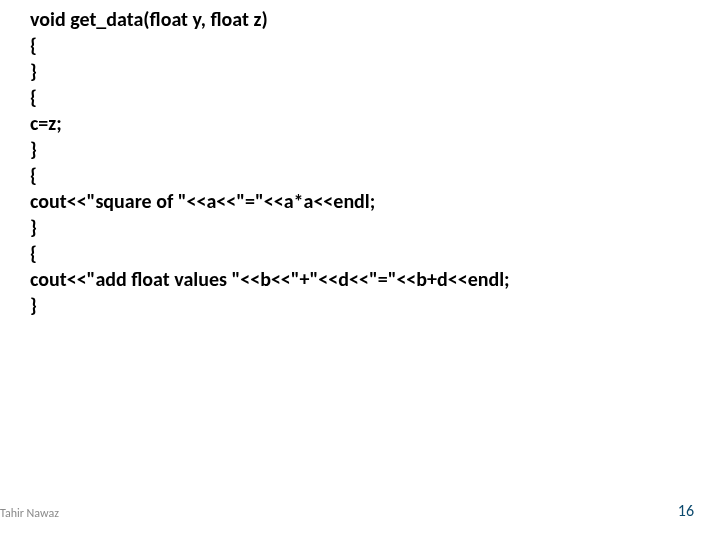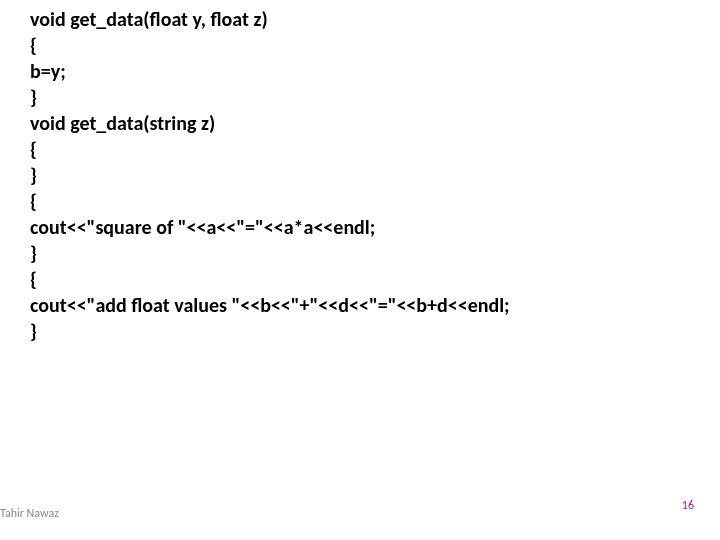--- a/index.html
+++ b/index.html
@@ -1,33 +1,32 @@
 <!DOCTYPE html>
 <html><head>
 <meta charset="utf-8">
 <style>
   * { margin: 0; padding: 0; box-sizing: border-box; }
   html, body { width: 720px; height: 540px; background: #fff; font-family: Calibri, Arial, sans-serif; }
   .slide { position: relative; width: 720px; height: 540px; padding: 6px 30px 0 30px; }
   .code { font-weight: 700; color: #000; font-size: 20px; line-height: 1.3; }
   .code div { white-space: pre; }
   .footer-author { position: absolute; bottom: 20px; left: 0; width: 100%; text-align: left; font-size: 12px; color: #8b8b8b; }
-  .footer-page { position: absolute; bottom: 28px; right: 26px; font-size: 12px; color: #a21caf; }
+  .footer-page { position: absolute; bottom: 20px; right: 26px; font-size: 16px; color: #0c4a6e; }
 </style>
 </head>
 <body>
 
 <div class="slide">
   <div class="code">
     <div>void get_data(float y, float z)</div>
     <div>{</div>
-    <div>b=y;</div>
     <div>}</div>
-    <div>void get_data(string z)</div>
     <div>{</div>
+    <div>c=z;</div>
     <div>}</div>
     <div>{</div>
     <div>cout&lt;&lt;"square of "&lt;&lt;a&lt;&lt;"="&lt;&lt;a*a&lt;&lt;endl;</div>
     <div>}</div>
     <div>{</div>
     <div>cout&lt;&lt;"add float values "&lt;&lt;b&lt;&lt;"+"&lt;&lt;d&lt;&lt;"="&lt;&lt;b+d&lt;&lt;endl;</div>
     <div>}</div>
   </div>
   <div class="footer-author">Tahir Nawaz</div>
   <div class="footer-page">16</div>

